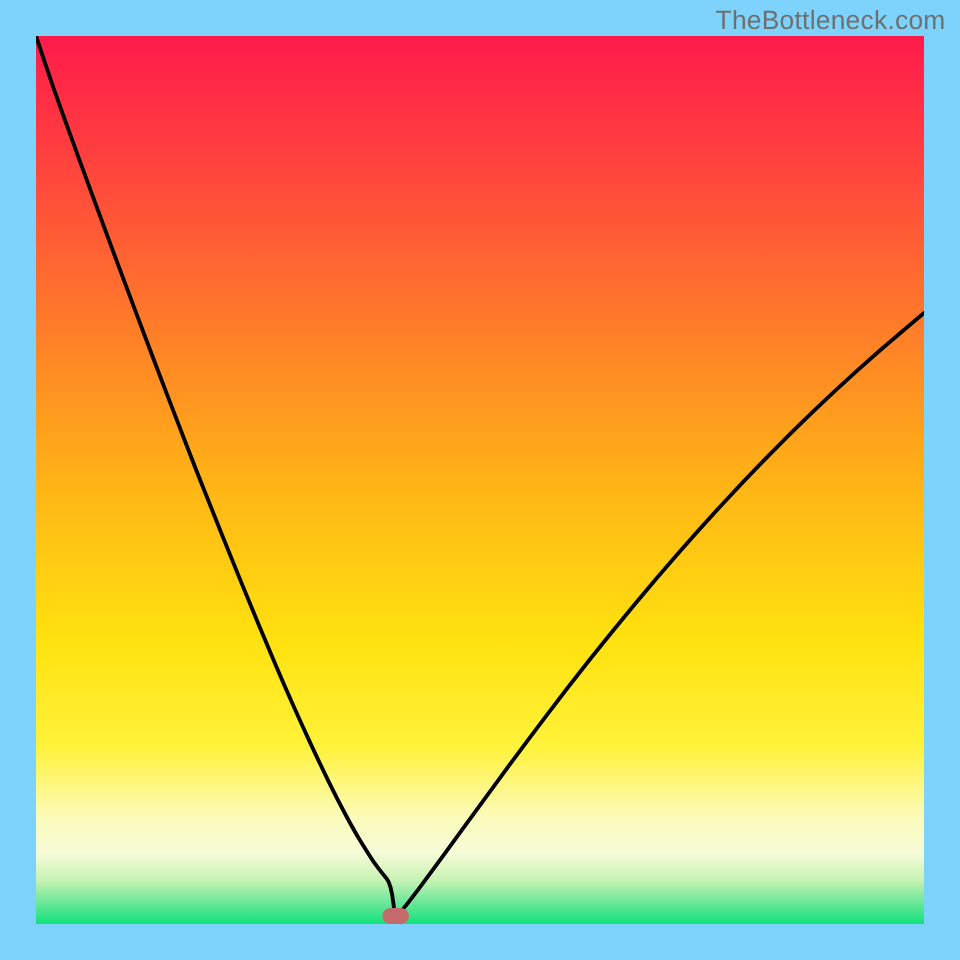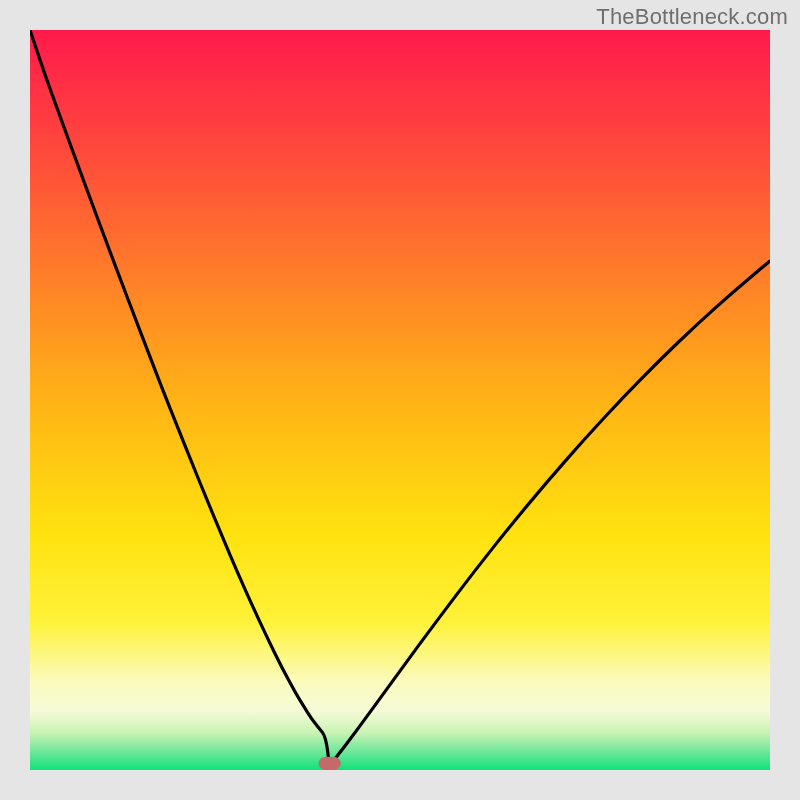--- a/index.html
+++ b/index.html
@@ -7,21 +7,21 @@
     padding: 0;
     width: 800px;
     height: 800px;
     background: #000;
     overflow: hidden;
     font-family: Arial, Helvetica, sans-serif;
   }
   .frame {
     position: absolute;
     inset: 0;
-    background: #e5e5e5;
+    background: #7dd3fc;
     text-align: right;
   }
   .plot {
     position: absolute;
     left: 30px;
     top: 30px;
     width: 740px;
     height: 740px;
   }
   .watermark {

